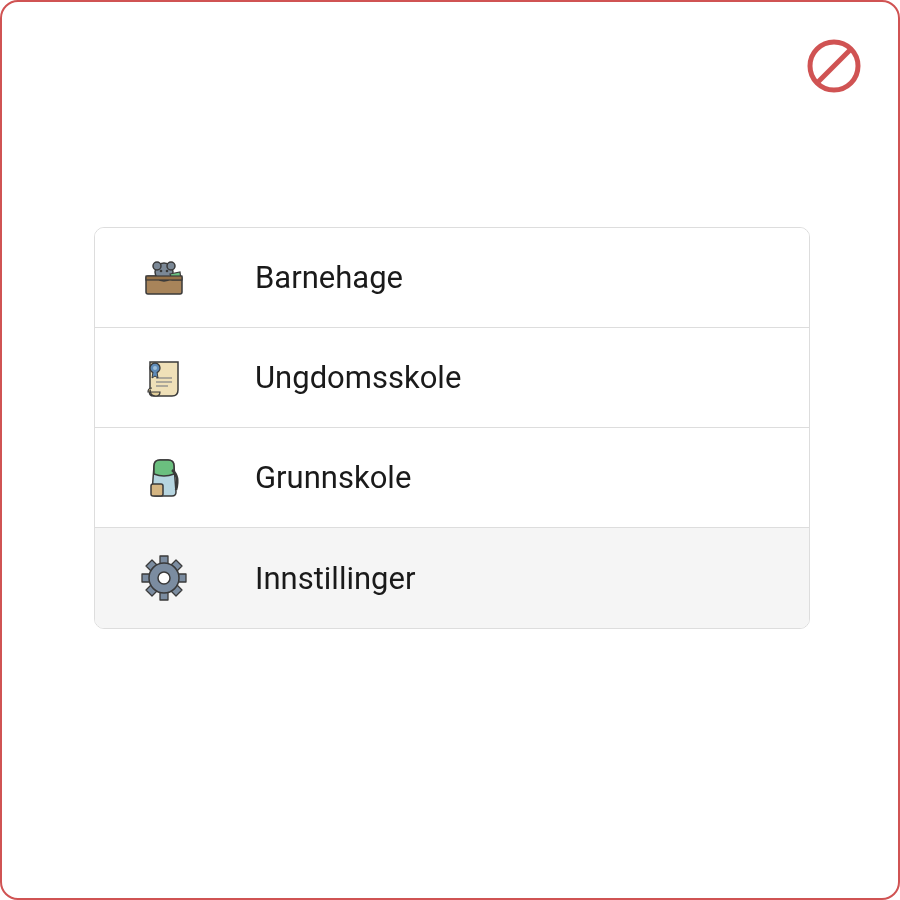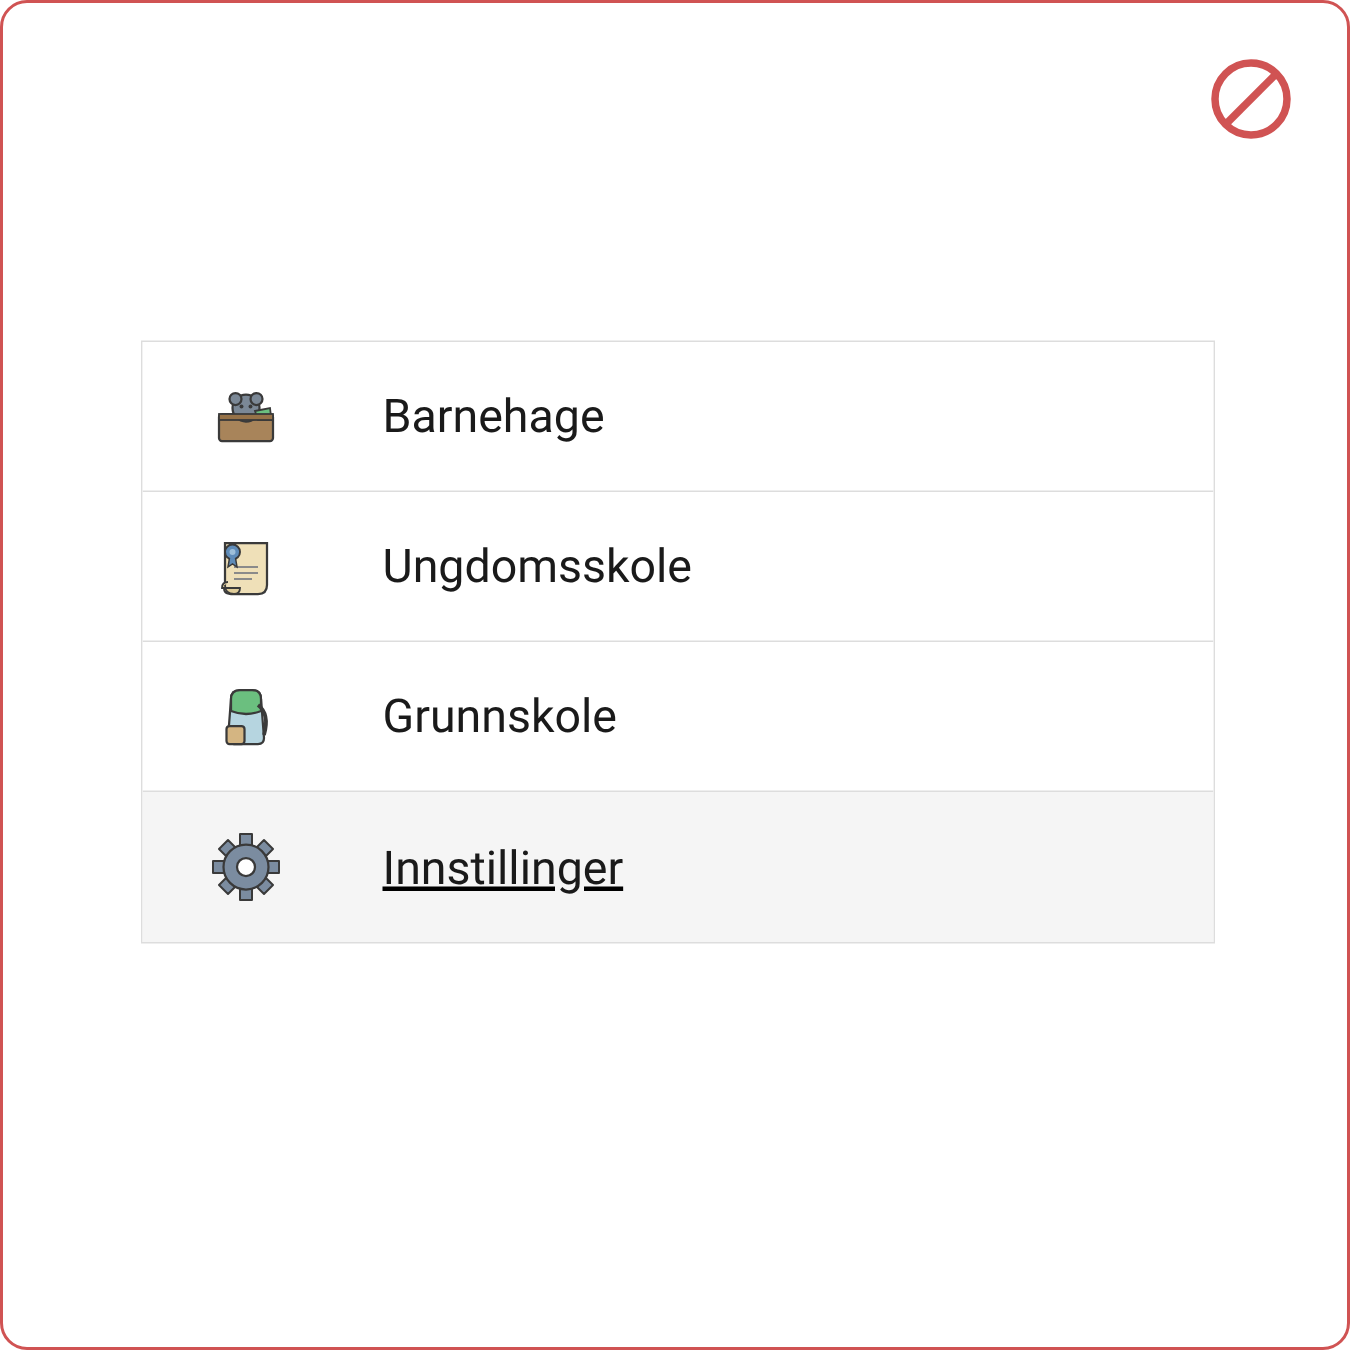--- a/index.html
+++ b/index.html
@@ -28,39 +28,38 @@
       right: 36px;
       width: 56px;
       height: 56px;
     }
     .menu-container {
       position: absolute;
       top: 225px;
       left: 92px;
       width: 716px;
       border: 1px solid #dddddd;
-      border-radius: 0;
+      border-radius: 10px;
       overflow: hidden;
       background: #ffffff;
     }
     .menu-item {
       display: flex;
       align-items: center;
       height: 100px;
       padding-left: 40px;
       border-bottom: 1px solid #dddddd;
       background: #ffffff;
       cursor: pointer;
     }
     .menu-item:last-child {
       border-bottom: none;
     }
     .menu-item.highlighted {
       background: #f5f5f5;
-      text-decoration: underline;
     }
     .menu-icon-wrap {
       width: 58px;
       height: 58px;
       display: flex;
       align-items: center;
       justify-content: center;
       flex-shrink: 0;
     }
     .menu-label {

